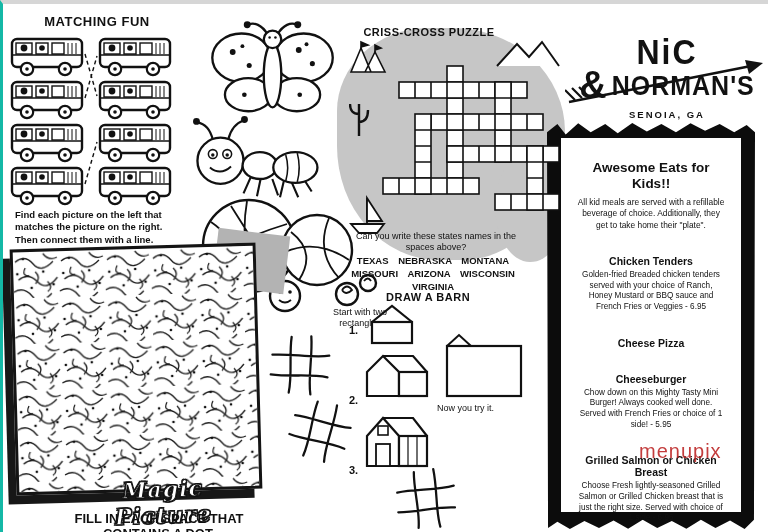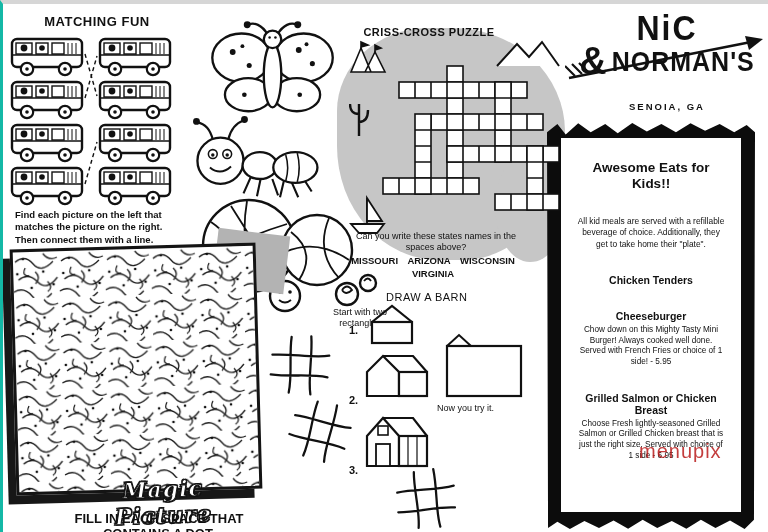--- a/index.html
+++ b/index.html
@@ -30,21 +30,21 @@
   .blob1 { left:334px; top:24px; width:228px; height:232px; background:#c6c6c6;
            border-radius: 45% 55% 50% 50% / 40% 50% 62% 55%; z-index:0; }
   .blob2 { left:492px; top:146px; width:70px; height:112px; background:#c6c6c6;
            border-radius: 55% 45% 50% 50% / 50% 55% 45% 50%; z-index:0; }
   .cc-title { left:342px; top:22px; width:168px; font-size:11px; font-weight:bold; letter-spacing:.5px; text-align:center; z-index:3; }
   .crossword { left:346px; top:36px; width:212px; height:196px; z-index:2; }
   .cc-question { left:344px; top:227px; width:178px; font-size:9px; line-height:1.25; text-align:center; z-index:3; }
   .cc-states { left:328px; top:251px; width:204px; font-size:9.5px; font-weight:bold; line-height:1.35; text-align:center; word-spacing:7px; z-index:3; }
 
   
-  .db-title { left:383px; top:287px; width:112px; font-size:11px; font-weight:normal; letter-spacing:.5px; z-index:3; }
+  .db-title { left:383px; top:287px; width:112px; font-size:11px; font-weight:bold; letter-spacing:.5px; z-index:3; }
   .db-hint { left:281px; top:303px; width:70px; font-size:9px; line-height:1.2; text-align:center;margin-left:41px; }
   .step-num { font-size:11px; font-weight:bold; z-index:3; }
   .s1 { left:346px; top:320px; } .s2 { left:346px; top:390px; } .s3 { left:346px; top:460px; }
   .barn1 { left:360px; top:296px; width:58px; height:48px; }
   .barn2 { left:356px; top:344px; width:75px; height:52px; }
   .barn3 { left:356px; top:404px; width:75px; height:62px; }
   .tryrect { left:436px; top:326px; width:88px; height:70px; }
   .db-try { left:434px; top:399px; width:92px; font-size:9px; text-align:left; }
 
   
@@ -66,39 +66,39 @@
     left:72px; top:472px; width:176px; z-index:4;
     font-family:"DejaVu Serif", serif; font-style:italic; font-weight:bold;
     font-size:22px; letter-spacing:1px; text-align:center;
     color:#fff; -webkit-text-stroke:1px #111;
     text-shadow:-1px -1px 0 #111, 1px -1px 0 #111, -1px 1px 0 #111, 1px 1px 0 #111;
     transform:rotate(-2deg);
   }
   .mp-caption { left:46px; top:507px; width:220px; font-size:13px; font-weight:bold; text-align:center; z-index:4; }
 
   
-  .logo { left:568px; top:8px; width:192px; height:102px; z-index:2; }
+  .logo { left:568px; top:32px; width:192px; height:102px; z-index:2; }
   .logo svg.arrow { position:absolute; left:-6px; top:2px; width:202px; height:96px; z-index:0; }
   .logo-l1 { position:relative; z-index:1; font-size:32px; font-weight:bold; letter-spacing:2px; text-align:center; line-height:1; transform:scaleY(1.1); }
   .logo-l2 { position:relative; z-index:1; display:flex; justify-content:center; align-items:center; margin-top:-2px; }
   .logo-amp { font-size:38px; font-weight:bold; margin-right:5px; line-height:1; }
   .logo-nm { font-size:25px; font-weight:bold; letter-spacing:1px; transform:scaleY(1.12); }
-  .logo-loc { position:relative; z-index:1; font-size:9.5px; font-weight:bold; letter-spacing:2px; text-align:center; margin-top:21px; }
+  .logo-loc { position:relative; z-index:1; font-size:9.5px; font-weight:bold; letter-spacing:2px; text-align:center; margin-top:5px; }
 
   
   .panel {
     left:544px; top:116px; width:208px; height:412px; background:#0c0c0c; z-index:1;
     clip-path: polygon(0% 3%,5% 1%,9% 3.5%,15% .8%,21% 3%,28% 1%,34% 3.2%,41% .7%,48% 2.8%,55% 1%,62% 3%,69% .8%,76% 2.6%,83% 1%,90% 3%,96% 1.2%,100% 3%,99.5% 97%,95% 99.3%,88% 97.2%,81% 99%,74% 97%,67% 99.2%,60% 97.3%,53% 99%,46% 97%,39% 99.2%,32% 97.2%,25% 99%,18% 97.3%,11% 99.3%,5% 97.5%,.5% 99%);
   }
   .panel-inner {
     position:absolute; left:14px; right:14px; top:18px; bottom:20px;
     background:#fff; text-align:center; padding:10px 16px;
   }
   .menu-title { font-size:13.5px; font-weight:bold; line-height:1.15; margin-top:12px; }
-  .menu-intro { font-size:8.4px; line-height:1.35; margin-top:25px; }
+  .menu-intro { font-size:8.4px; line-height:1.35; margin-top:6px; }
   .item-name { font-size:10.5px; font-weight:bold; margin-top:24px; }
   .item-desc { font-size:8.2px; line-height:1.3; margin-top:3px; }
 
   .watermark { left:636px; top:436px; font-size:20px; letter-spacing:1px; color:#b91c1c; opacity:.85; z-index:10; }
 
   svg { display:block; }
 </style>
 </head>
 <body>
 
@@ -245,20 +245,21 @@
       <path d="M16 112 V128 M32 112 V128 M48 112 V128 M64 112 V128 M80 112 V128" fill="none"></path>
       <rect x="144" y="80" width="16" height="64"></rect>
       <path d="M144 96 H160 M144 112 H160 M144 128 H160" fill="none"></path>
       <rect x="112" y="128" width="64" height="16"></rect>
       <path d="M128 128 V144 M144 128 V144 M160 128 V144" fill="none"></path>
     </g>
   </svg>
 
   <div class="abs cc-question">Can you write these states names in the spaces above?</div>
   <div class="abs cc-states">
+    <div>TEXAS NEBRASKA MONTANA</div>
     <div>MISSOURI ARIZONA WISCONSIN</div>
     <div>VIRGINIA</div>
   </div>
 
   <div class="abs db-title">DRAW A BARN</div>
   <div class="abs db-hint">Start with two rectangles</div>
 
   <div class="abs step-num s1">1.</div>
   <svg class="abs barn1" viewBox="0 0 58 48">
     <path d="M9 22 L29 6 L49 22" fill="none" stroke="#111" stroke-width="2.2"></path>
@@ -335,22 +336,24 @@
     <div class="logo-loc">SENOIA, GA</div>
   </div>
 
   <div class="abs panel">
     <div class="panel-inner">
       <div class="menu-title">Awesome Eats for Kids!!</div>
       <div class="menu-intro">All kid meals are served with a refillable beverage of choice.  Additionally, they get to take home their "plate".</div>
 
       <div>
         <div class="item-name">Chicken Tenders</div>
+        <div class="item-desc">Golden-fried Breaded chicken tenders served with your choice of Ranch, Honey Mustard or BBQ sauce and French Fries or Veggies - 6.95</div>
       </div>
       <div>
+        <div class="item-name">Cheese Pizza</div>
       </div>
       <div>
         <div class="item-name">Cheeseburger</div>
         <div class="item-desc">Chow down on this Mighty Tasty Mini Burger!  Always cooked well done. Served with French Fries or choice of 1 side! - 5.95</div>
       </div>
       <div>
         <div class="item-name">Grilled Salmon or Chicken Breast</div>
         <div class="item-desc">Choose Fresh lightly-seasoned  Grilled Salmon or Grilled Chicken breast that is just the right size.  Served with choice of 1 side - 6.95</div>
       </div>
     </div>

